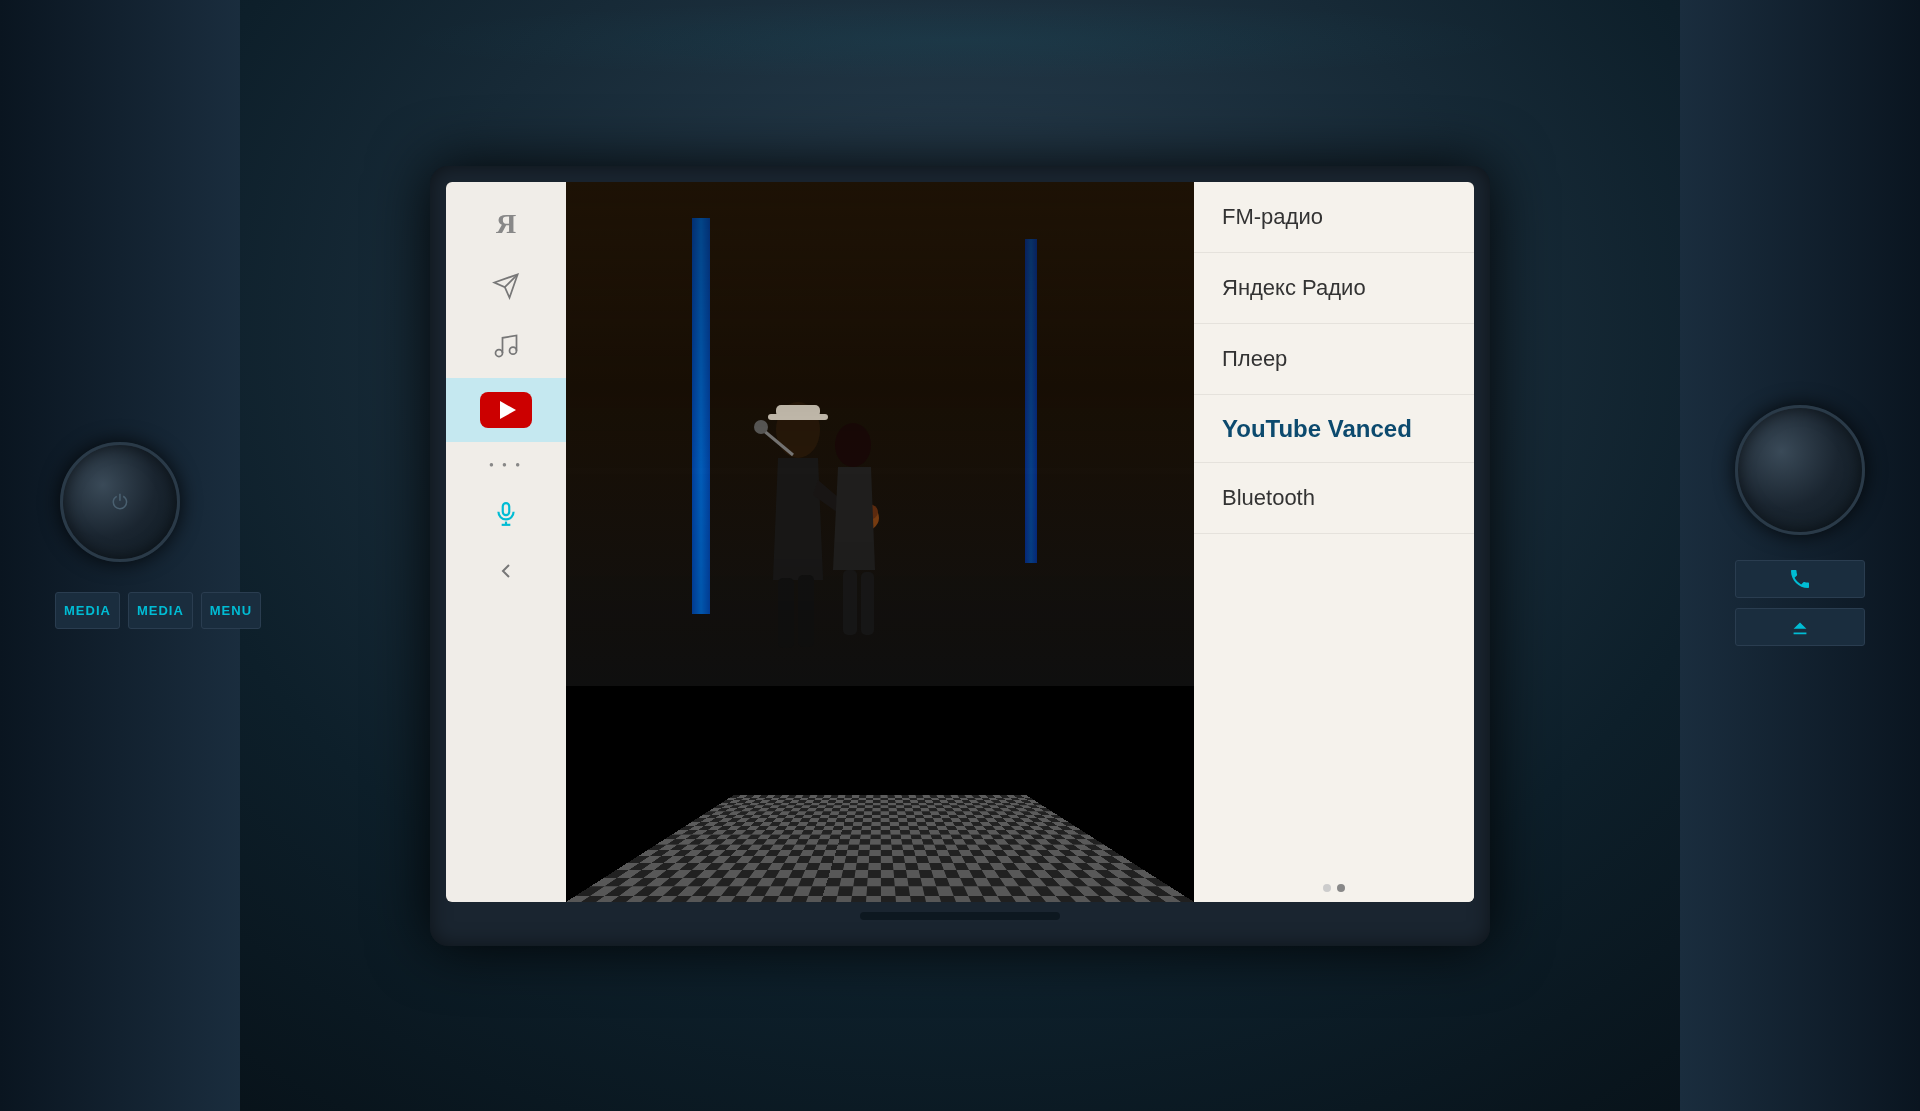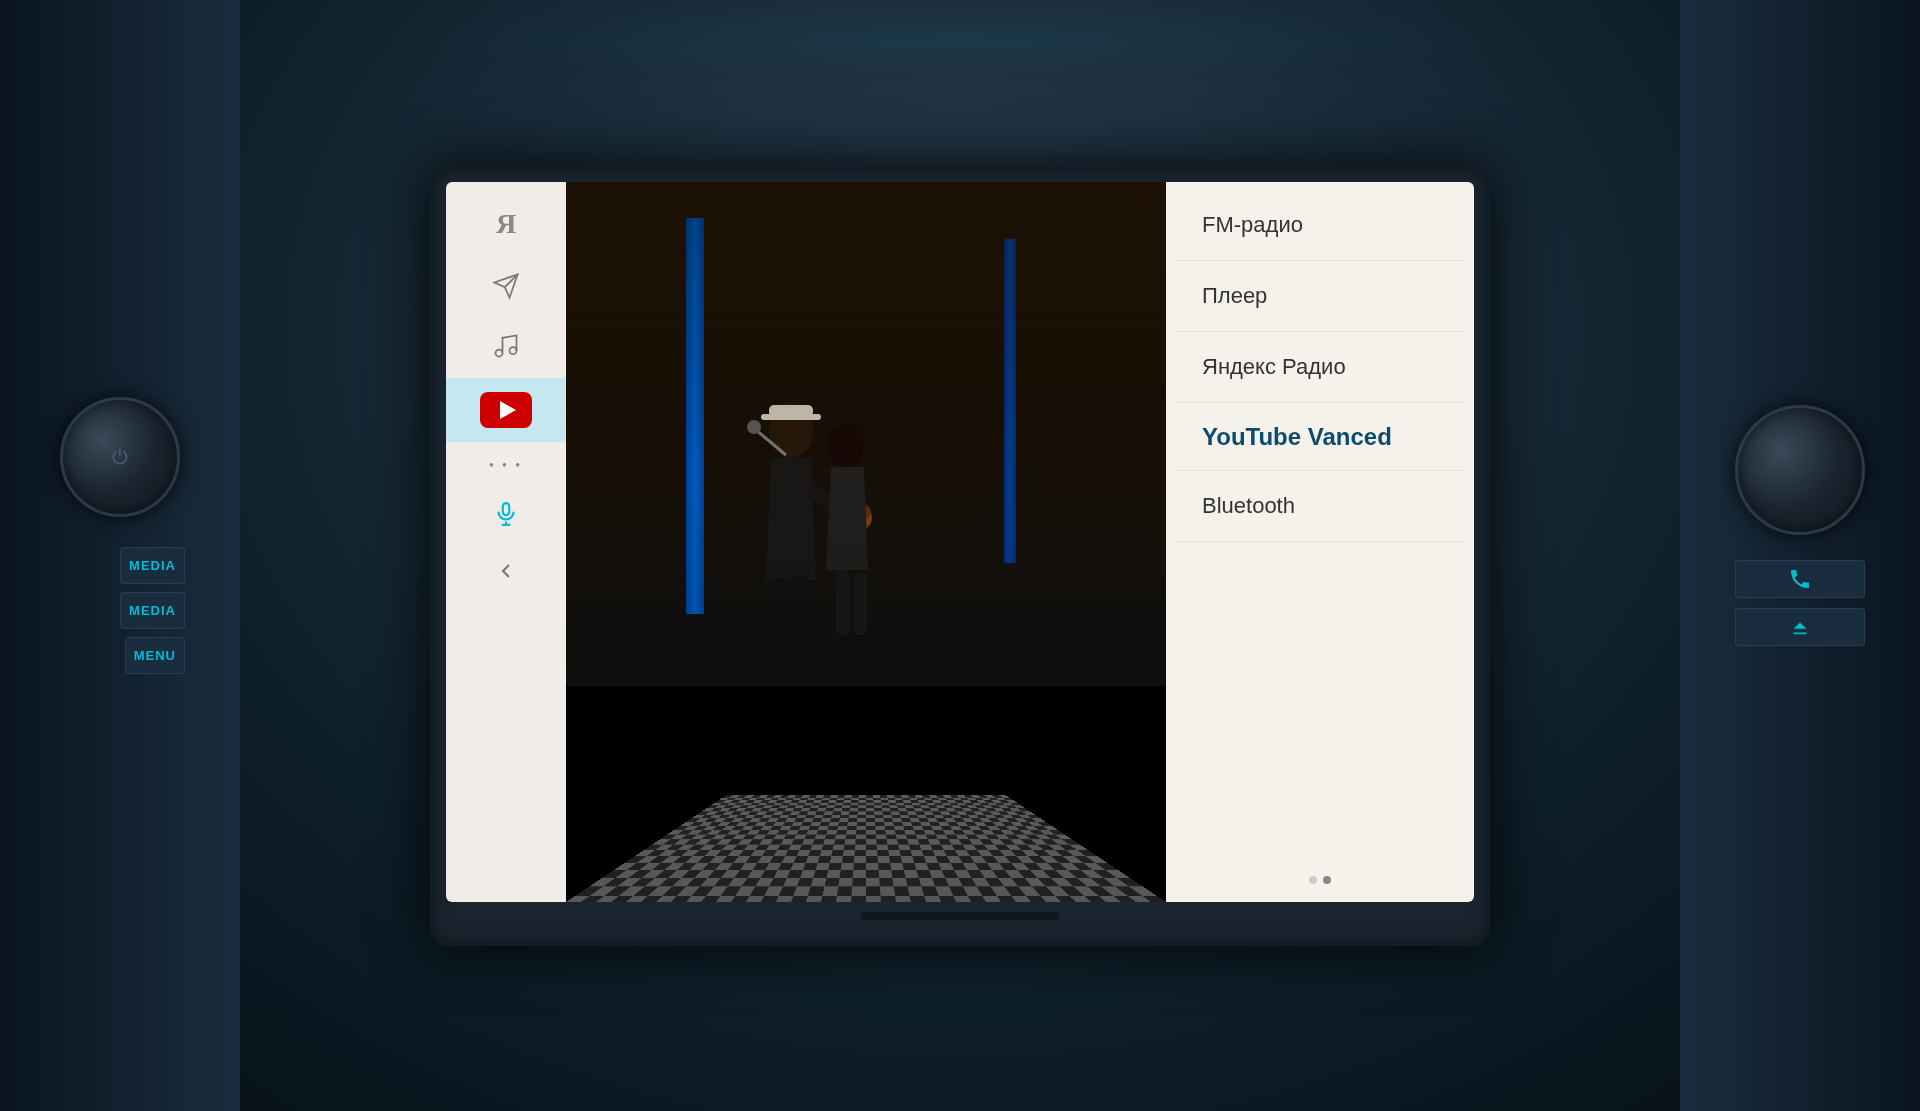--- a/index.html
+++ b/index.html
@@ -50,24 +50,23 @@
       margin-top: -40px;
     }
 
     .power-icon {
       color: #4a6070;
       font-size: 20px;
     }
 
     .side-buttons {
       display: flex;
-      flex-direction: column;
+      flex-direction: row;
       gap: 8px;
       width: 130px;
-      align-items: flex-end;
     }
 
     .side-btn {
       background: #1a2d3e;
       border: 1px solid #2a3d50;
       color: #00bcd4;
       font-size: 13px;
       font-weight: bold;
       letter-spacing: 1px;
       padding: 10px 8px;
@@ -255,25 +254,25 @@
       right: 25%;
       top: 8%;
       width: 12px;
       height: 45%;
       background: linear-gradient(to right, #0033aa, #0055bb, #0033aa);
       opacity: 0.7;
     }
 
     
     .menu-panel {
-      width: 308px;
+      width: 280px;
       background: #f5f2ec;
       display: flex;
       flex-direction: column;
-      padding: 8px;
+      padding: 0;
     }
 
     .menu-item {
       padding: 22px 28px;
       font-size: 22px;
       color: #333;
       cursor: pointer;
       border-bottom: 1px solid #e5e2dc;
       display: flex;
       align-items: center;
@@ -463,25 +462,25 @@
       <div style="position:absolute;inset:0;background:linear-gradient(to bottom, rgba(0,0,0,0.3) 0%, transparent 40%, rgba(0,0,0,0.2) 100%);"></div>
     </div>
 
     <div class="menu-panel">
 
       <div class="menu-item">
         <span>FM-радио</span>
       </div>
 
       <div class="menu-item">
+        <span>Яндекс Радио</span>
+      </div>
+
+      <div class="menu-item">
         <span>Плеер</span>
-      </div>
-
-      <div class="menu-item">
-        <span>Яндекс Радио</span>
       </div>
 
       <div class="menu-item youtube-item">
         <span>YouTube Vanced</span>
       </div>
 
       <div class="menu-item">
         <span>Bluetooth</span>
       </div>
 

